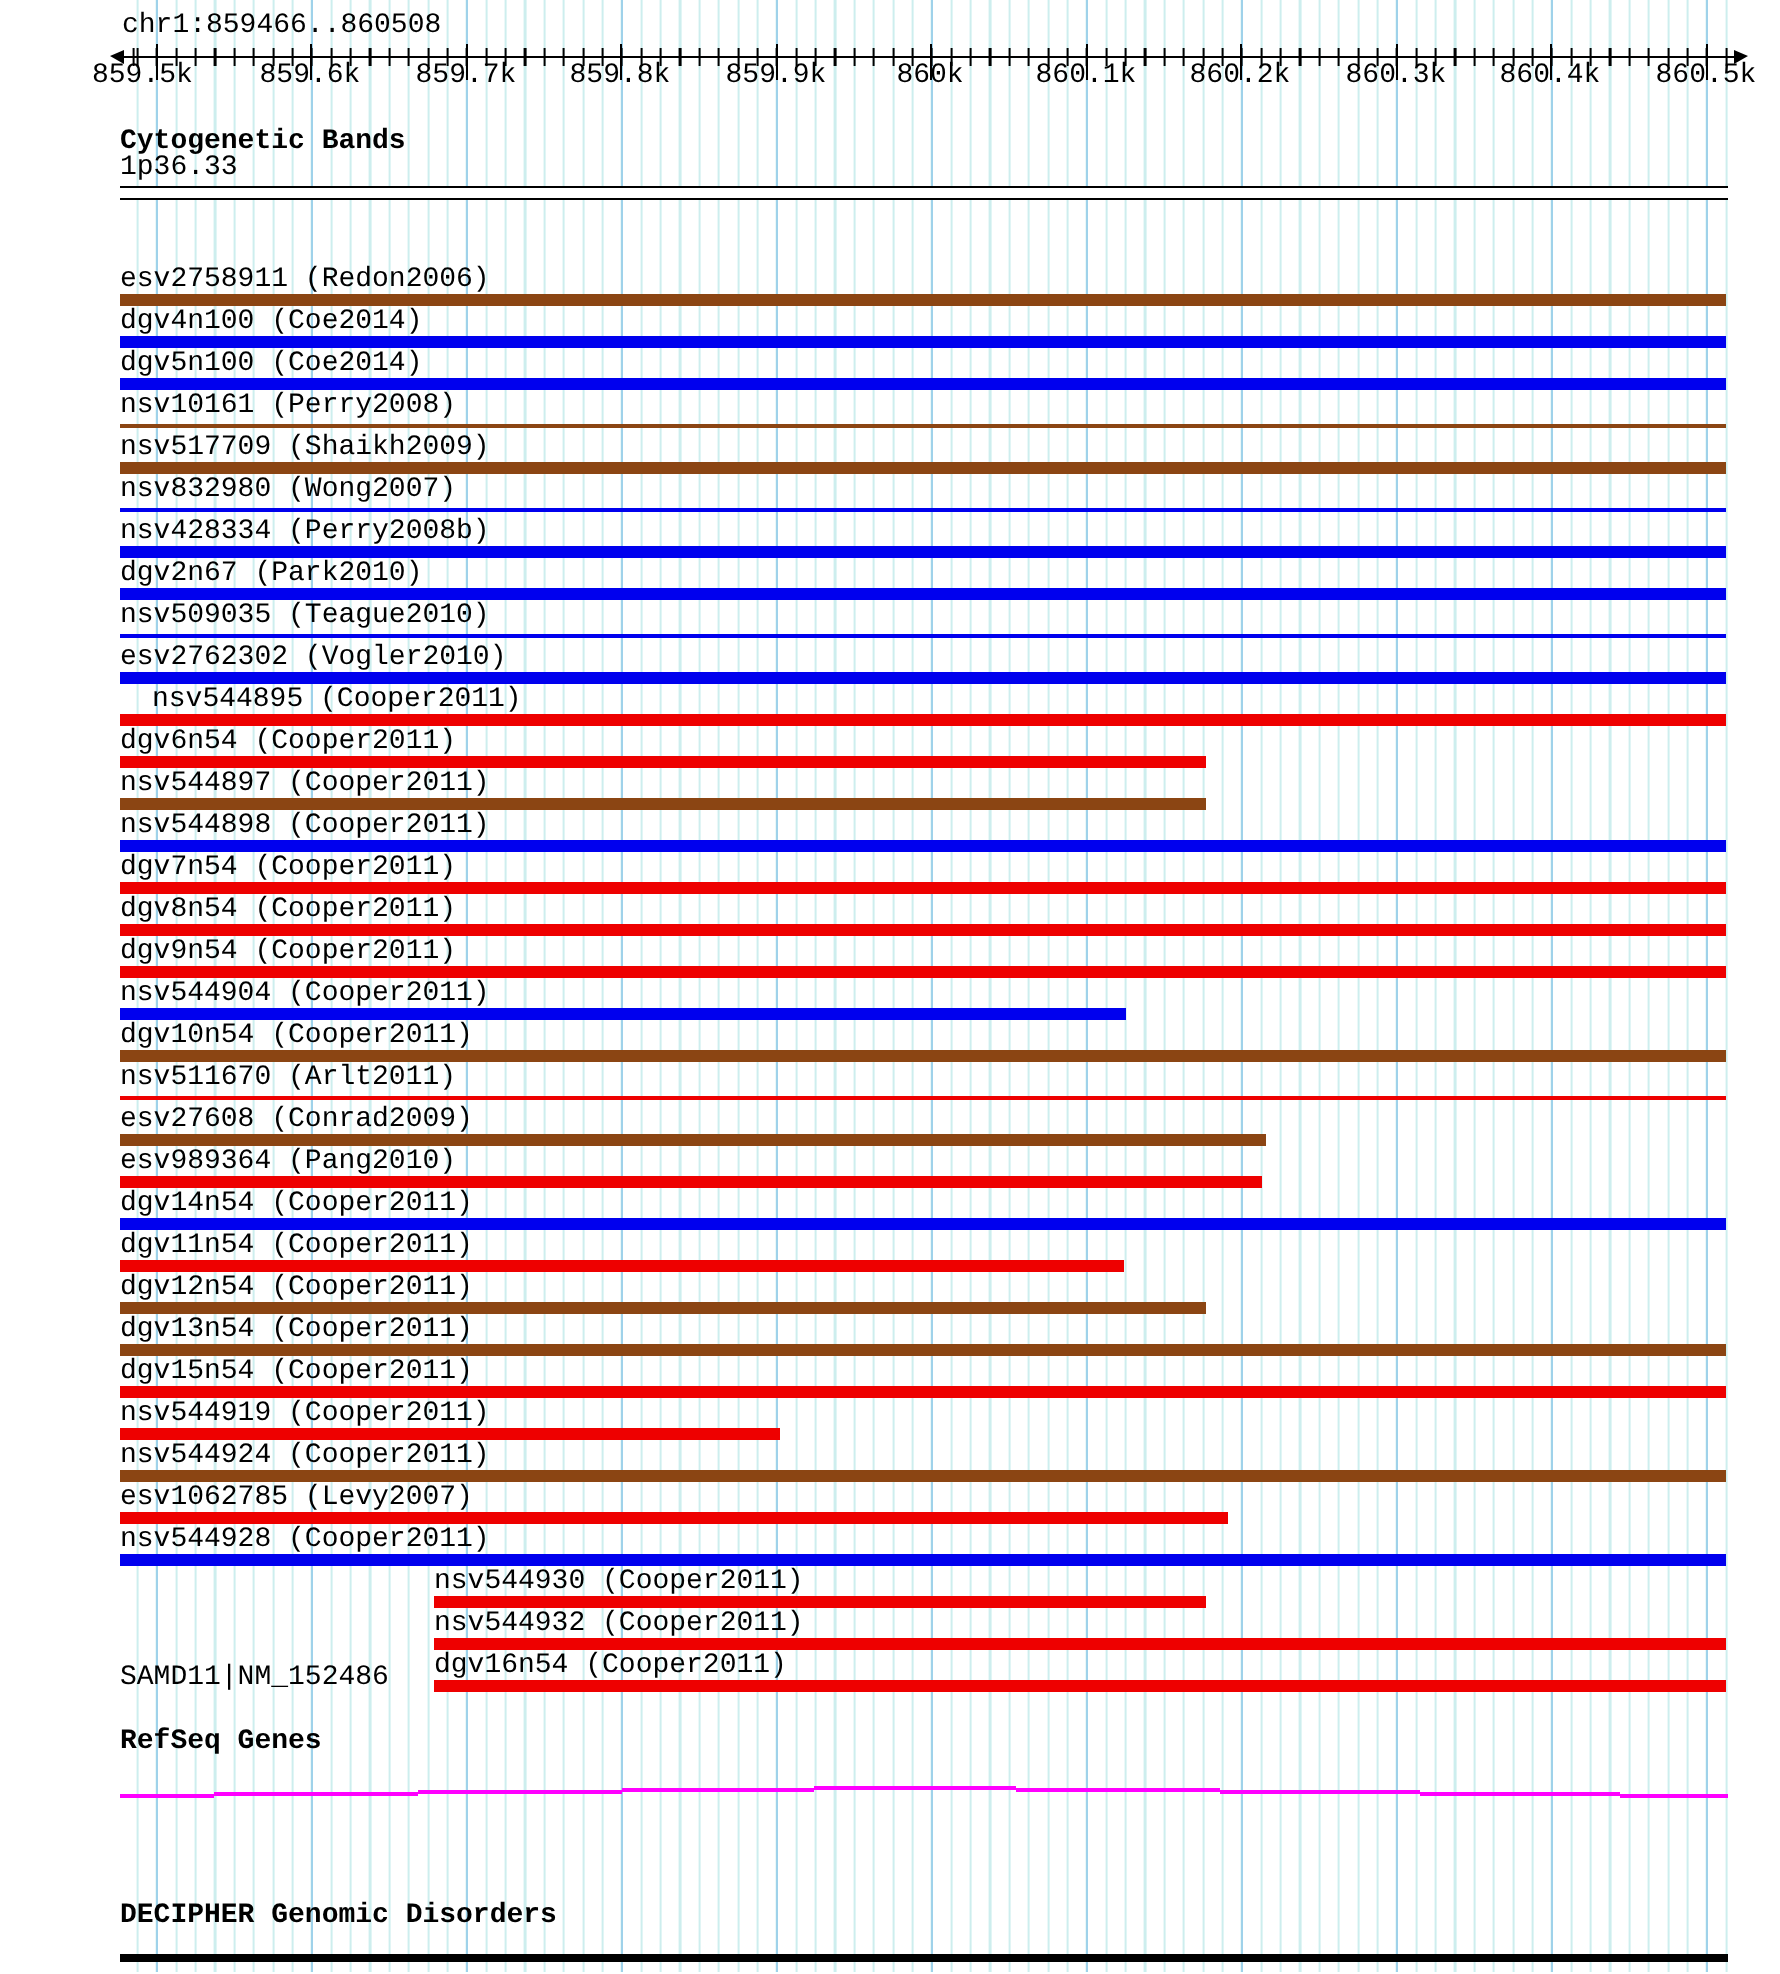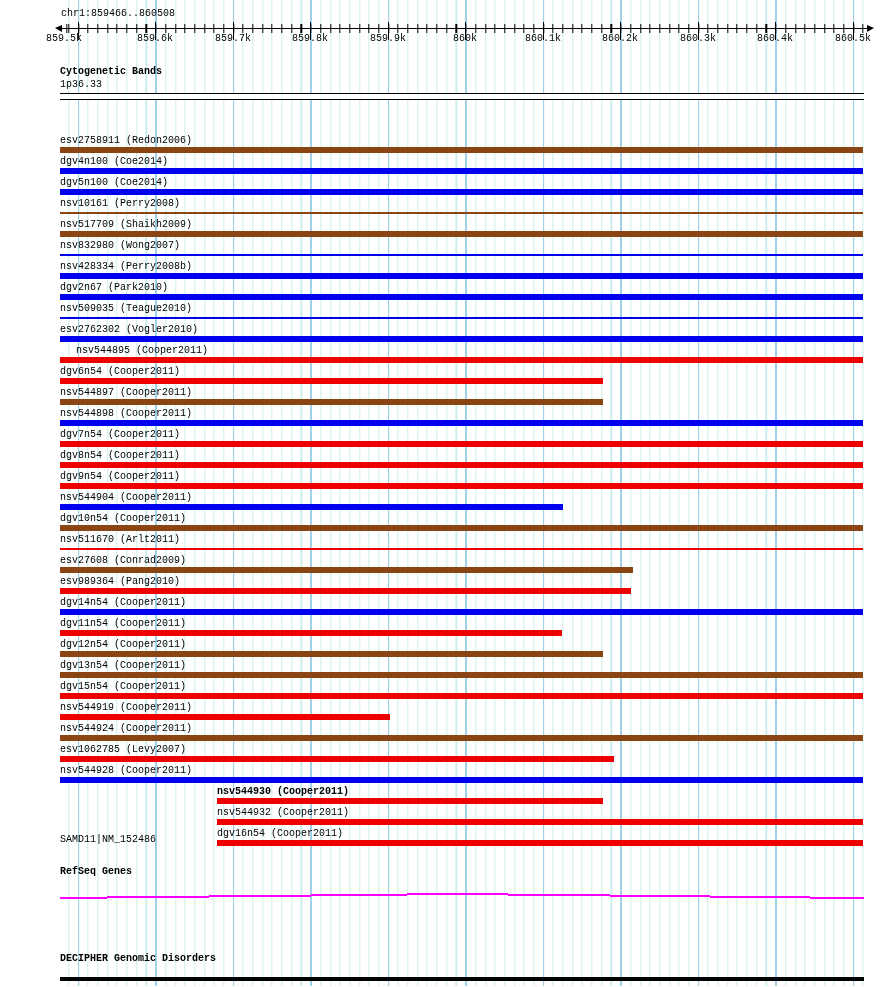--- a/index.html
+++ b/index.html
@@ -1,19 +1,19 @@
 <!DOCTYPE html>
 <html><head>
 <meta charset="utf-8">
 <style>
   html,body{margin:0;padding:0;background:#ffffff;}
   #canvas{
     position:relative;width:890px;height:987px;background:#ffffff;overflow:hidden;
     font-family:"Liberation Mono","DejaVu Sans Mono",monospace;
-    font-size:10px;line-height:11px;color:#000;
+    font-size:14px;line-height:11px;color:#000;
   }
   
   #grid{
     position:absolute;left:60px;top:0;width:804px;height:986px;
     background-image:
       repeating-linear-gradient(90deg,#9fd2ea 0px,#9fd2ea 1px,transparent 1px,transparent 77.5px),
       repeating-linear-gradient(90deg,#cdeeee 0px,#cdeeee 1px,transparent 1px,transparent 9.6875px);
     background-position:18px 0px,8.3px 0px;
   }
   .abs{position:absolute;}
@@ -133,21 +133,21 @@
       <div style="position: absolute; left: 60px; top: 681px; white-space: nowrap;">dgv15n54 (Cooper2011)</div>
       <div style="position: absolute; left: 60px; top: 693px; width: 803px; height: 6px; background: rgb(238, 0, 0);"></div>
       <div style="position: absolute; left: 60px; top: 702px; white-space: nowrap;">nsv544919 (Cooper2011)</div>
       <div style="position: absolute; left: 60px; top: 714px; width: 330px; height: 6px; background: rgb(238, 0, 0);"></div>
       <div style="position: absolute; left: 60px; top: 723px; white-space: nowrap;">nsv544924 (Cooper2011)</div>
       <div style="position: absolute; left: 60px; top: 735px; width: 803px; height: 6px; background: rgb(139, 69, 19);"></div>
       <div style="position: absolute; left: 60px; top: 744px; white-space: nowrap;">esv1062785 (Levy2007)</div>
       <div style="position: absolute; left: 60px; top: 756px; width: 554px; height: 6px; background: rgb(238, 0, 0);"></div>
       <div style="position: absolute; left: 60px; top: 765px; white-space: nowrap;">nsv544928 (Cooper2011)</div>
       <div style="position: absolute; left: 60px; top: 777px; width: 803px; height: 6px; background: rgb(0, 0, 238);"></div>
-      <div style="position: absolute; left: 217px; top: 786px; white-space: nowrap; font-weight: bold;">nsv544930 (Cooper2011)</div>
+      <div style="position: absolute; left: 217px; top: 786px; white-space: nowrap;">nsv544930 (Cooper2011)</div>
       <div style="position: absolute; left: 217px; top: 798px; width: 386px; height: 6px; background: rgb(238, 0, 0);"></div>
       <div style="position: absolute; left: 217px; top: 807px; white-space: nowrap;">nsv544932 (Cooper2011)</div>
       <div style="position: absolute; left: 217px; top: 819px; width: 646px; height: 6px; background: rgb(238, 0, 0);"></div>
       <div style="position: absolute; left: 217px; top: 828px; white-space: nowrap;">dgv16n54 (Cooper2011)</div>
       <div style="position: absolute; left: 217px; top: 840px; width: 646px; height: 6px; background: rgb(238, 0, 0);"></div>
     </div>
 
   <div class="abs lbl hdr" style="left:60px;top:866px;">RefSeq Genes</div>
   <div class="abs lbl" style="left:60px;top:834px;">SAMD11|NM_152486</div>
   <div id="refseq-segs">

